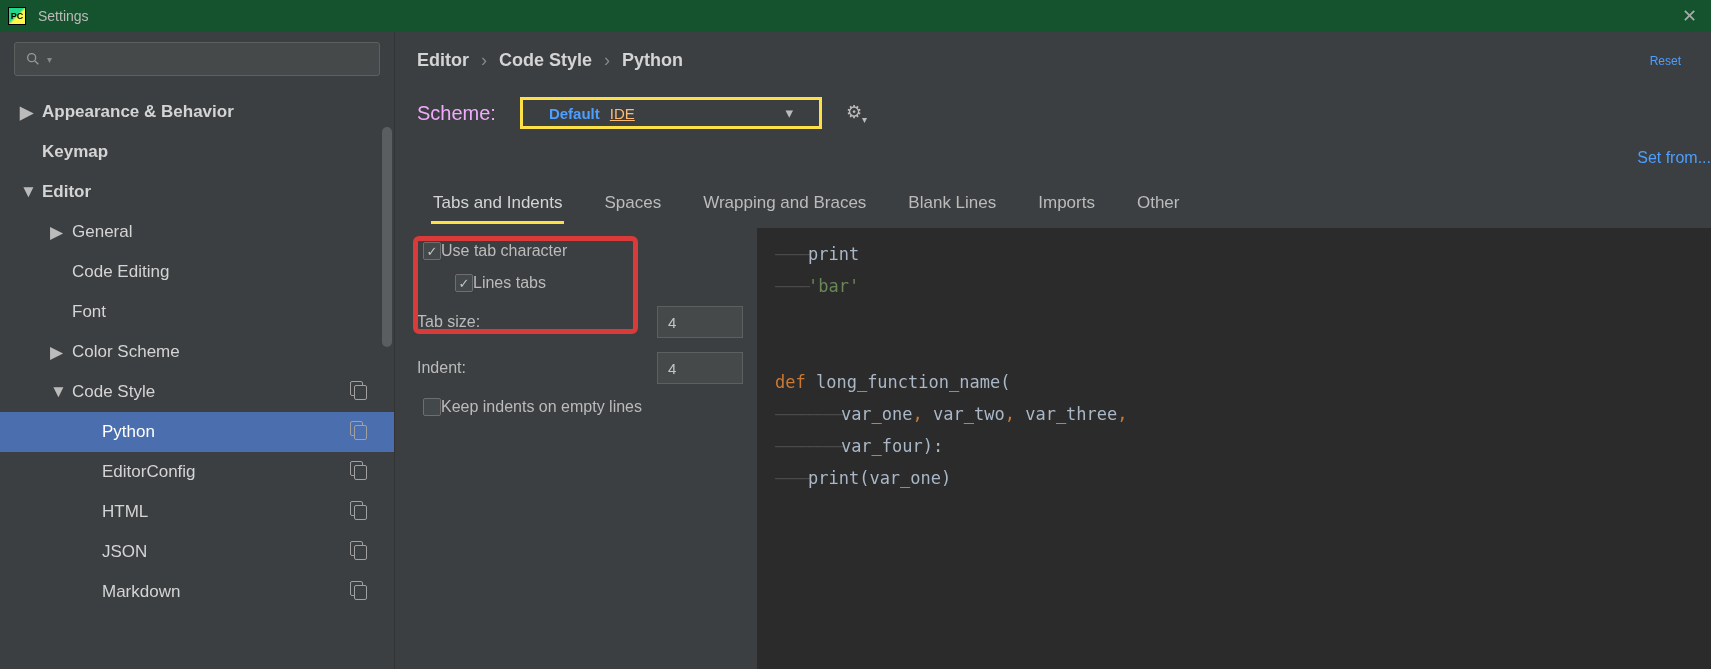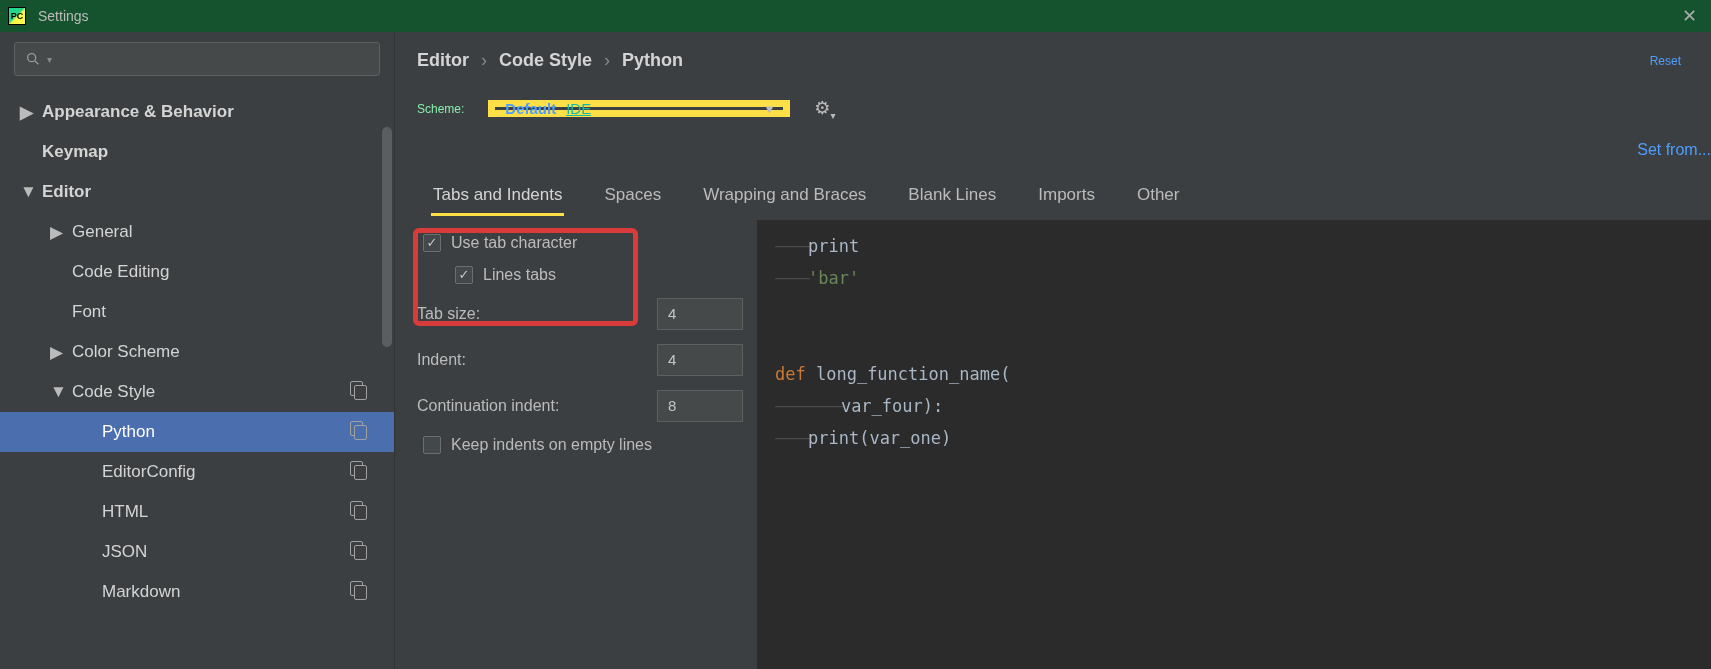--- a/index.html
+++ b/index.html
@@ -134,33 +134,33 @@
   color: #4e9eff;
   cursor: pointer;
   font-size: 12px;
 }
 .scheme-row {
   display: flex;
   align-items: center;
   margin-top: 26px;
   gap: 24px;
 }
-.scheme-label { font-size: 12px; color: #86efac; }
+.scheme-label { font-size: 20px; color: #f0abfc; }
 .scheme-dropdown {
   width: 302px;
-  height: 17px;
-  border: 7px solid #fde047;
+  height: 32px;
+  border: 3px solid #fde047;
   background: #3c3f41;
   display: flex;
   align-items: center;
-  padding: 0 10px;
+  padding: 0 26px;
   cursor: pointer;
 }
 .scheme-dropdown .default { color: #4e9eff; font-weight: 600; margin-right: 10px; }
-.scheme-dropdown .ide { color: #14b8a6; text-decoration: underline; }
+.scheme-dropdown .ide { color: #fdba74; text-decoration: underline; }
 .scheme-dropdown .chev-down { margin-left: auto; color: #bbbbbb; }
 .scheme-gear { color: #bbbbbb; cursor: pointer; font-size: 18px; }
 .setfrom-row {
   text-align: right;
   margin-top: 20px;
 }
 .setfrom { color: #4e9eff; cursor: pointer; font-size: 16px; }
 .tabs {
   display: flex;
   gap: 38px;
@@ -187,21 +187,20 @@
   top: 8px;
   width: 225px;
   height: 98px;
   border: 5px solid #d93a3a;
   border-radius: 6px;
   pointer-events: none;
 }
 .checkbox-row {
   display: flex;
   align-items: center;
-  gap: 10px;
   margin-bottom: 14px;
   margin-left: 6px;
 }
 .checkbox-row.indent { margin-left: 38px; }
 .checkbox {
   width: 18px; height: 18px;
   border: 1px solid #6e6e6e;
   border-radius: 2px;
   background: #43494a;
   display: flex; align-items: center; justify-content: center;
@@ -395,35 +394,32 @@
         </div>
 
         <div class="numrow">
           <span class="form-label">Tab size:</span>
           <input class="num-input" value="4" style="">
         </div>
         <div class="numrow">
           <span class="form-label">Indent:</span>
           <input class="num-input" value="4" style="">
         </div>
-        <div class="numrow">
-          <span class="form-label">Continuation indent:</span>
-          <input class="num-input" value="8" style="">
-        </div>
 
         <div class="checkbox-row" style="margin-top:10px;">
           <div class="checkbox"></div>
           <span class="form-label">Keep indents on empty lines</span>
         </div>
       </div>
 
       <div class="preview-pane" id="preview">
           <div><span class="ws">————</span><span class="ident">print</span></div>
           <div><span class="ws">————</span><span class="str">'bar'</span></div>
           <div>&nbsp;</div>
           <div>&nbsp;</div>
           <div><span class="kw">def </span><span class="fn">long_function_name</span><span class="punct">(</span></div>
+          <div><span class="ws">————————</span><span class="ident">var_one</span><span class="comma">, </span><span class="ident">var_two</span><span class="comma">, </span><span class="ident">var_three</span><span class="comma">,</span></div>
           <div><span class="ws">————————</span><span class="ident">var_four</span><span class="punct">):</span></div>
           <div><span class="ws">————</span><span class="ident">print</span><span class="punct">(</span><span class="ident">var_one</span><span class="punct">)</span></div>
         </div>
     </div>
   </div>
 </div>
 
 </body></html>

